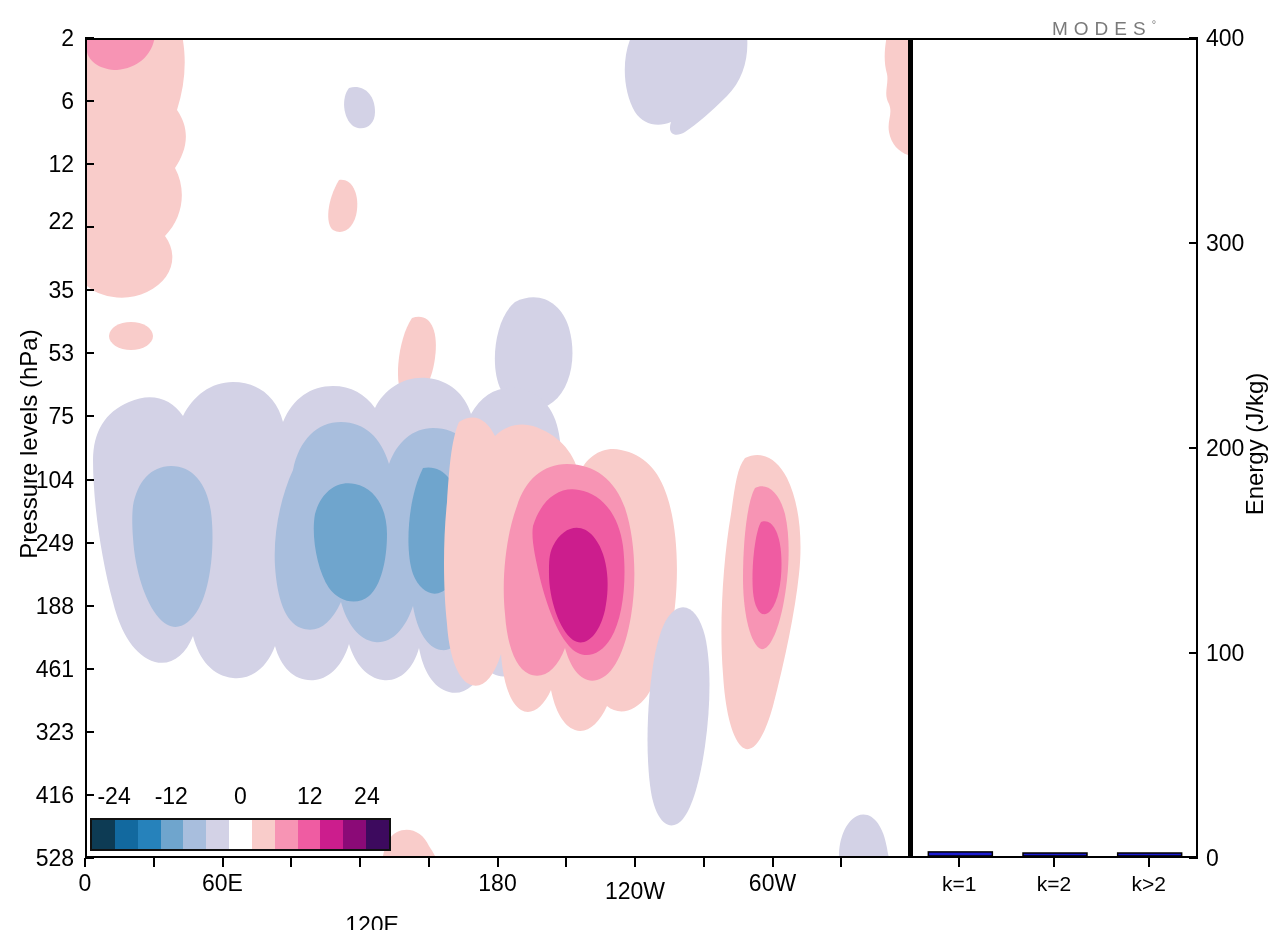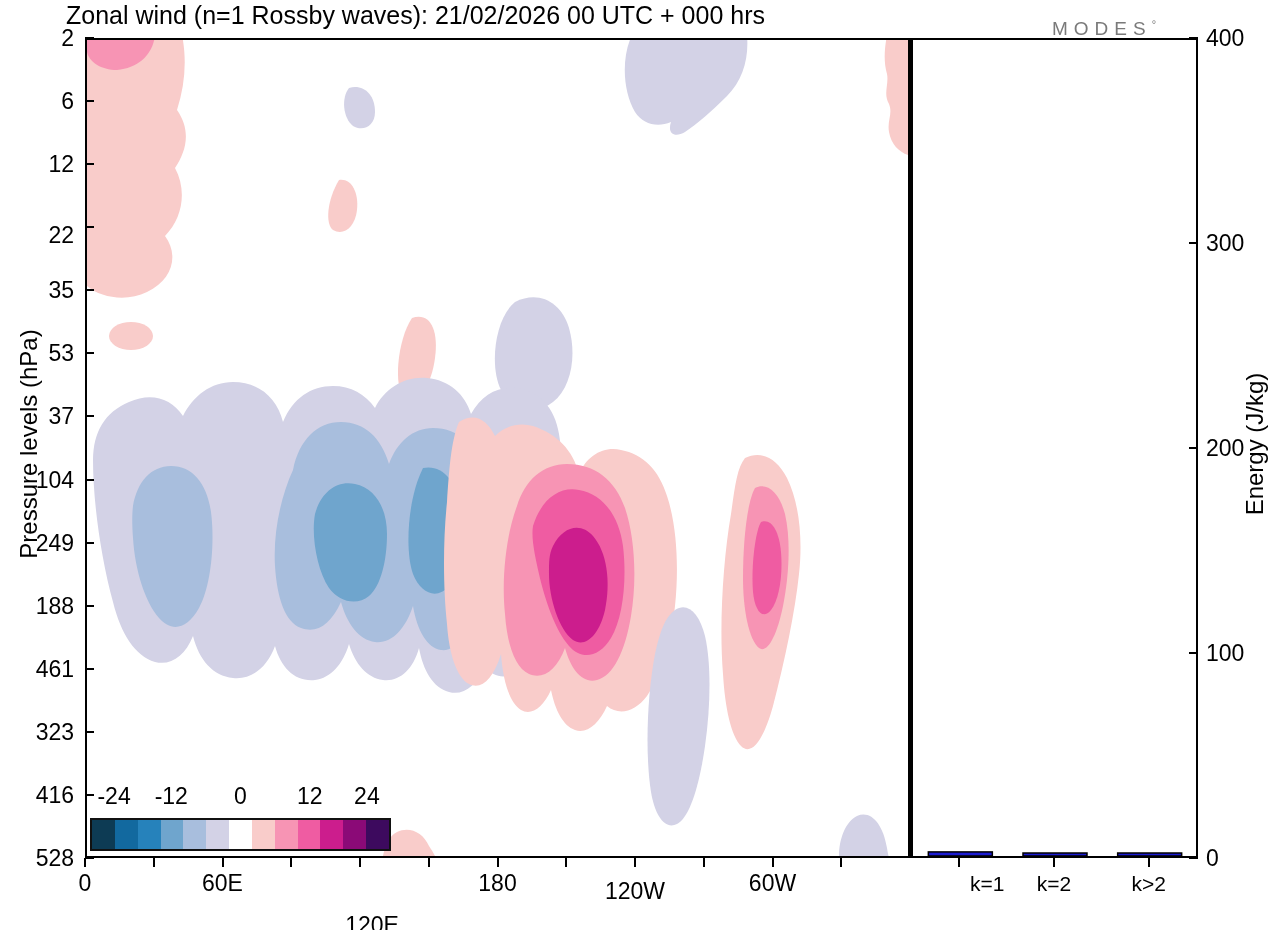--- a/index.html
+++ b/index.html
@@ -50,21 +50,20 @@
   #colorbar-wrap .cseg{flex:1 1 auto;height:100%;}
   .cblab{position:absolute;font-size:23px;transform:translateX(-50%);white-space:nowrap;z-index:6;}
   .ebarlab{position:absolute;font-size:21px;transform:translateX(-50%);white-space:nowrap;}
   .ebartick{position:absolute;width:2px;height:9px;background:#000;}
 </style>
 </head>
 <body>
 
 <div class="fig">
 
-  <div id="chart-title">Zonal wind (n=1 Rossby waves):  21/02/2026  00 UTC  + 000 hrs</div>
 
   <div id="modes-logo">
     <span>MODES</span><sup>°</sup>
   </div>
 
   <div id="main-panel">
     <svg id="contour-canvas" width="821" height="816" viewBox="0 0 821 816">
       <defs>
         <clipPath id="pclip">
             <rect x="0" y="0" width="821" height="816"></rect>
@@ -205,24 +204,24 @@
           <rect x="110" y="813" width="64" height="3" fill="#1a1ad0" stroke="#000" stroke-width="1.5"></rect>
           <rect x="204.66666666666669" y="813" width="64" height="3" fill="#1a1ad0" stroke="#000" stroke-width="1.5"></rect>
         </g>
     </svg>
   </div>
 
   <div id="ylabels">
       <div class="ylab" style="top: 38px;">2</div>
       <div class="ylab" style="top: 101.077px;">6</div>
       <div class="ylab" style="top: 164.154px;">12</div>
-      <div class="ylab" style="top: 235px;">22</div>
+      <div class="ylab" style="top: 221px;">22</div>
       <div class="ylab" style="top: 290.308px; text-align: center;">35</div>
       <div class="ylab" style="top: 353.385px;">53</div>
-      <div class="ylab" style="top: 416.462px;">37</div>
+      <div class="ylab" style="top: 416.462px;">75</div>
       <div class="ylab" style="top: 479.538px;">104</div>
       <div class="ylab" style="top: 542.615px;">249</div>
       <div class="ylab" style="top: 605.692px;">188</div>
       <div class="ylab" style="top: 668.769px;">461</div>
       <div class="ylab" style="top: 731.846px;">323</div>
       <div class="ylab" style="top: 794.923px;">416</div>
       <div class="ylab" style="top: 858px;">528</div>
     </div>
   <div id="yticks">
       <div class="ytick" style="top: 37px;"></div>
@@ -270,21 +269,21 @@
       <div class="rlab" style="top: 858px;">0</div>
     </div>
   <div id="rticks">
       <div class="rtick" style="top: 37px;"></div>
       <div class="rtick" style="top: 242px;"></div>
       <div class="rtick" style="top: 447px;"></div>
       <div class="rtick" style="top: 652px;"></div>
       <div class="rtick" style="top: 857px;"></div>
     </div>
   <div id="ebarlabels">
-      <div class="ebarlab" style="left: 959.333px; top: 872px; margin-left: 28px;">k=1</div>
+      <div class="ebarlab" style="left: 959.333px; top: 872px;">k=1</div>
       <div class="ebartick" style="left: 958.333px; top: 858px; position: absolute;"></div>
       <div class="ebarlab" style="left: 1054px; top: 872px;">k=2</div>
       <div class="ebartick" style="left: 1053px; top: 858px; position: absolute;"></div>
       <div class="ebarlab" style="left: 1148.67px; top: 872px;">k&gt;2</div>
       <div class="ebartick" style="left: 1147.67px; top: 858px; position: absolute;"></div>
     </div>
 
   <div id="ylabel-axis">Pressure levels (hPa)</div>
   <div id="rlabel-axis">Energy (J/kg)</div>
 

